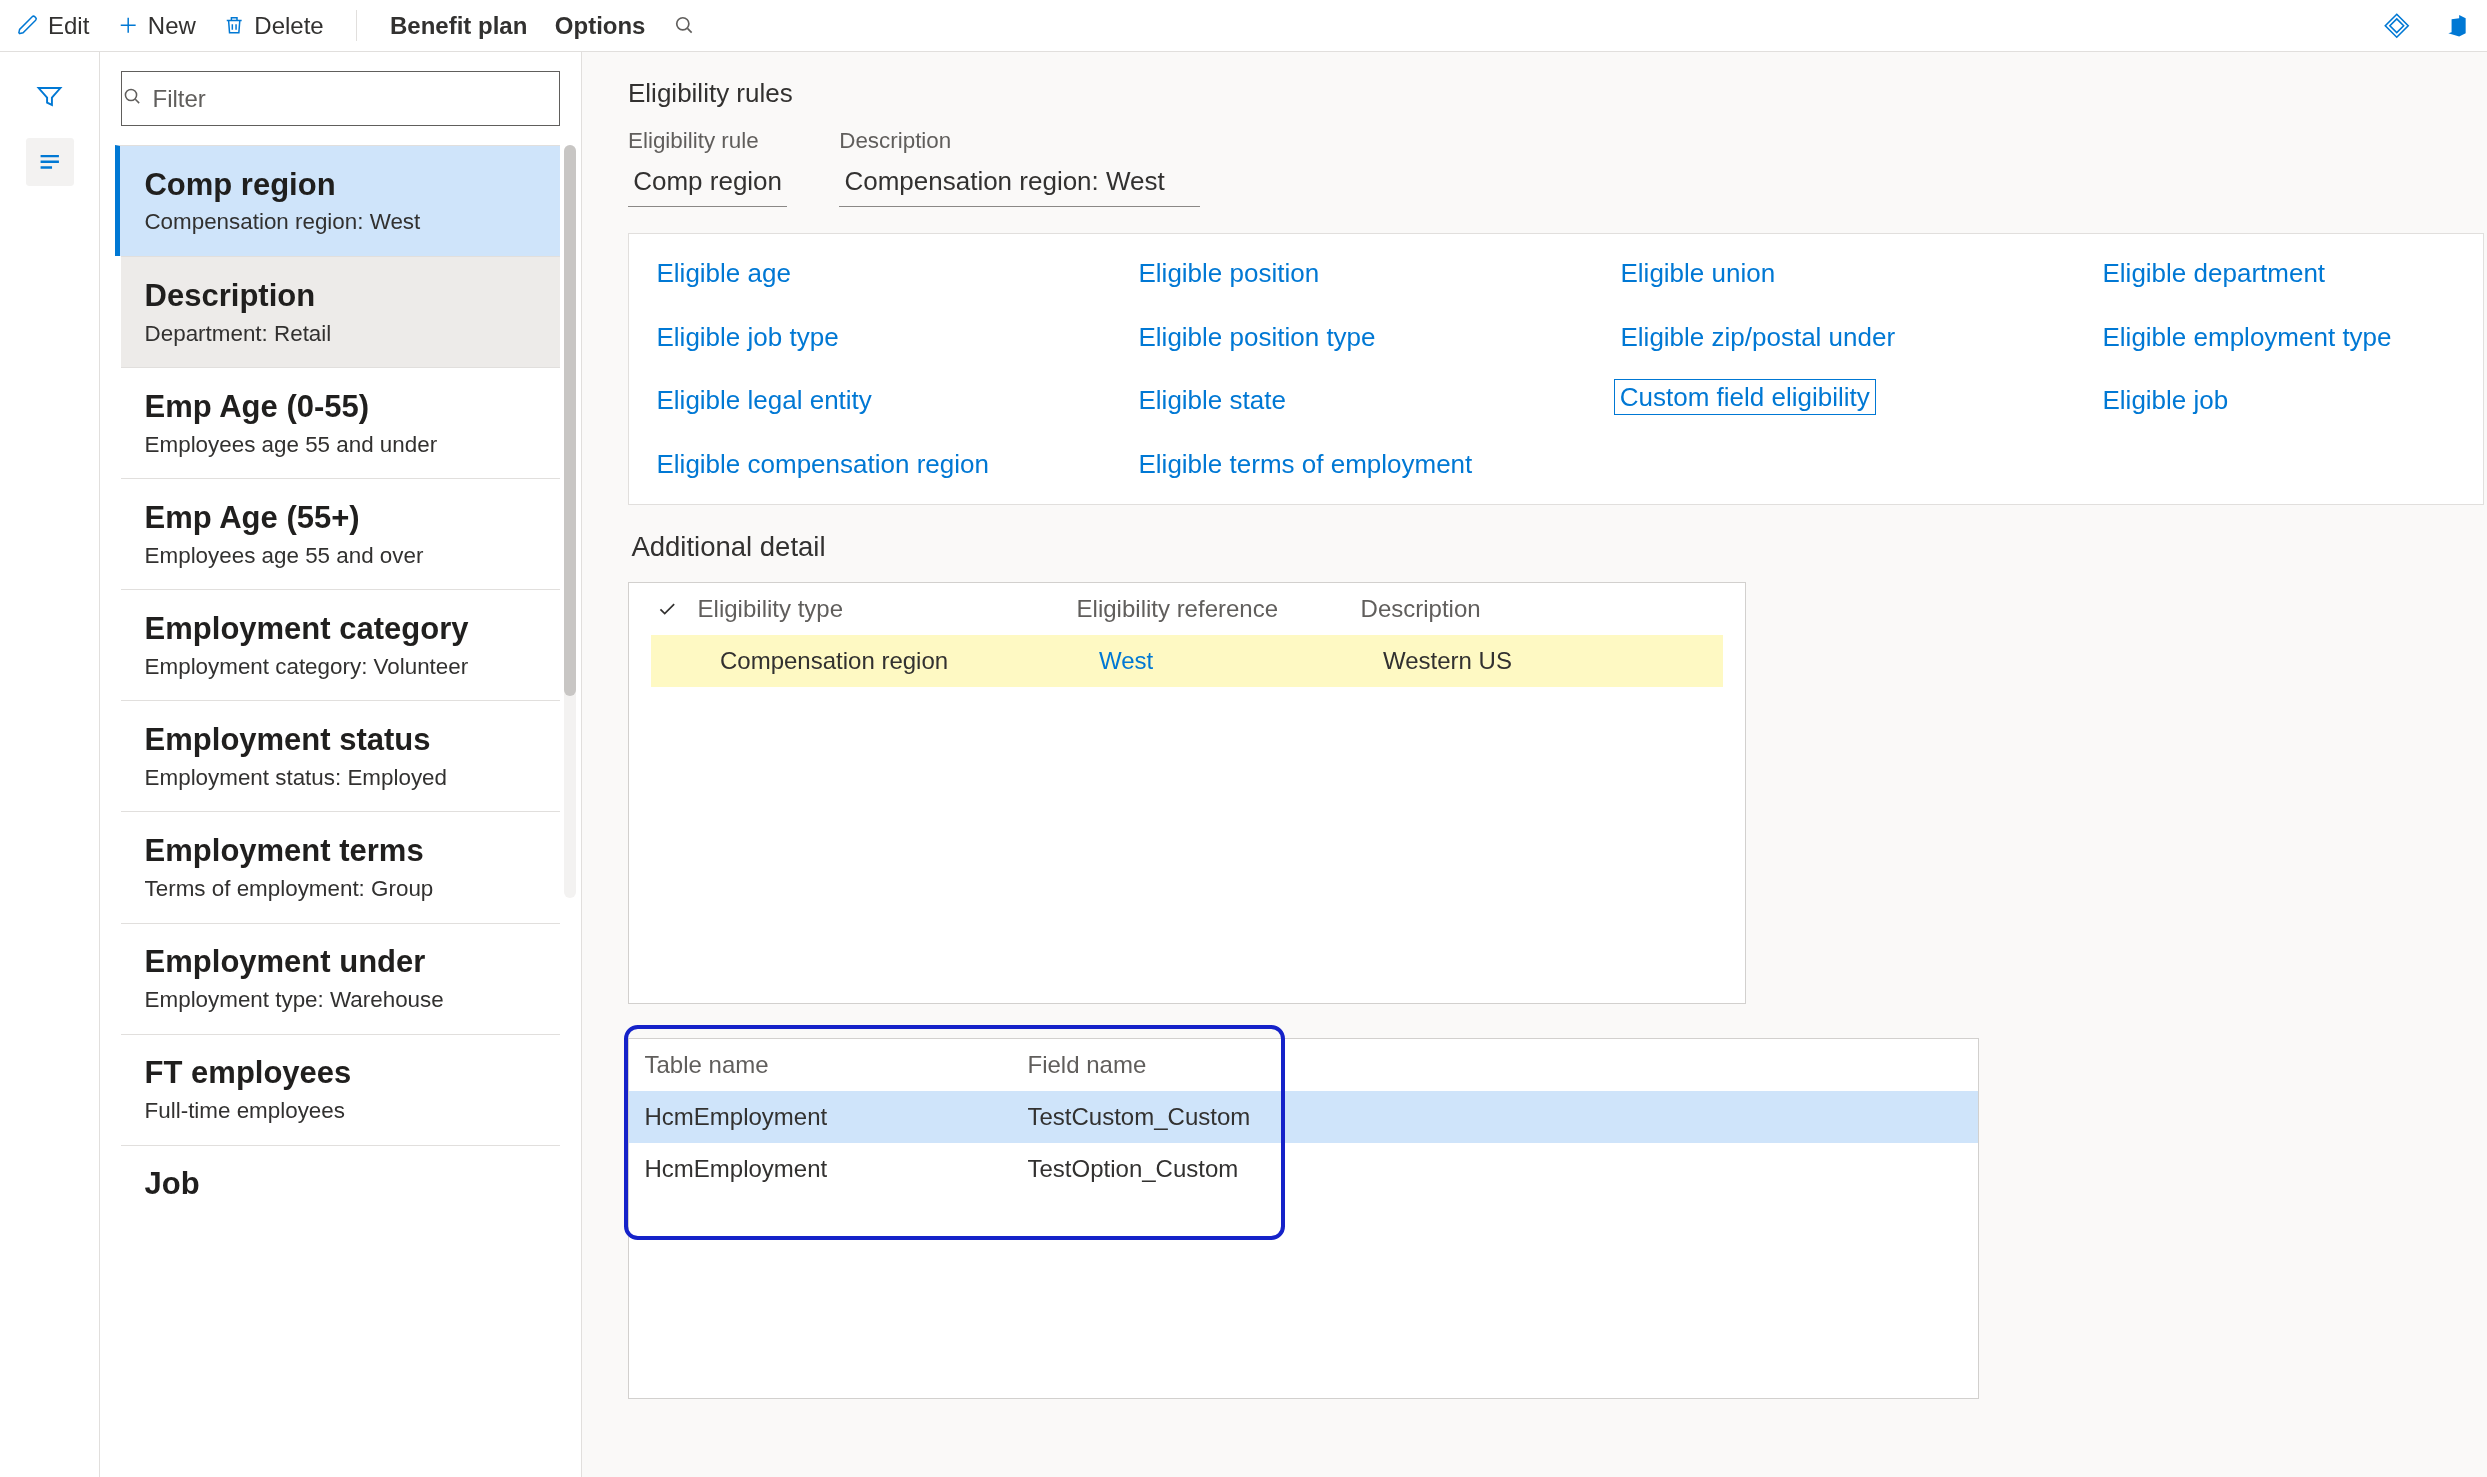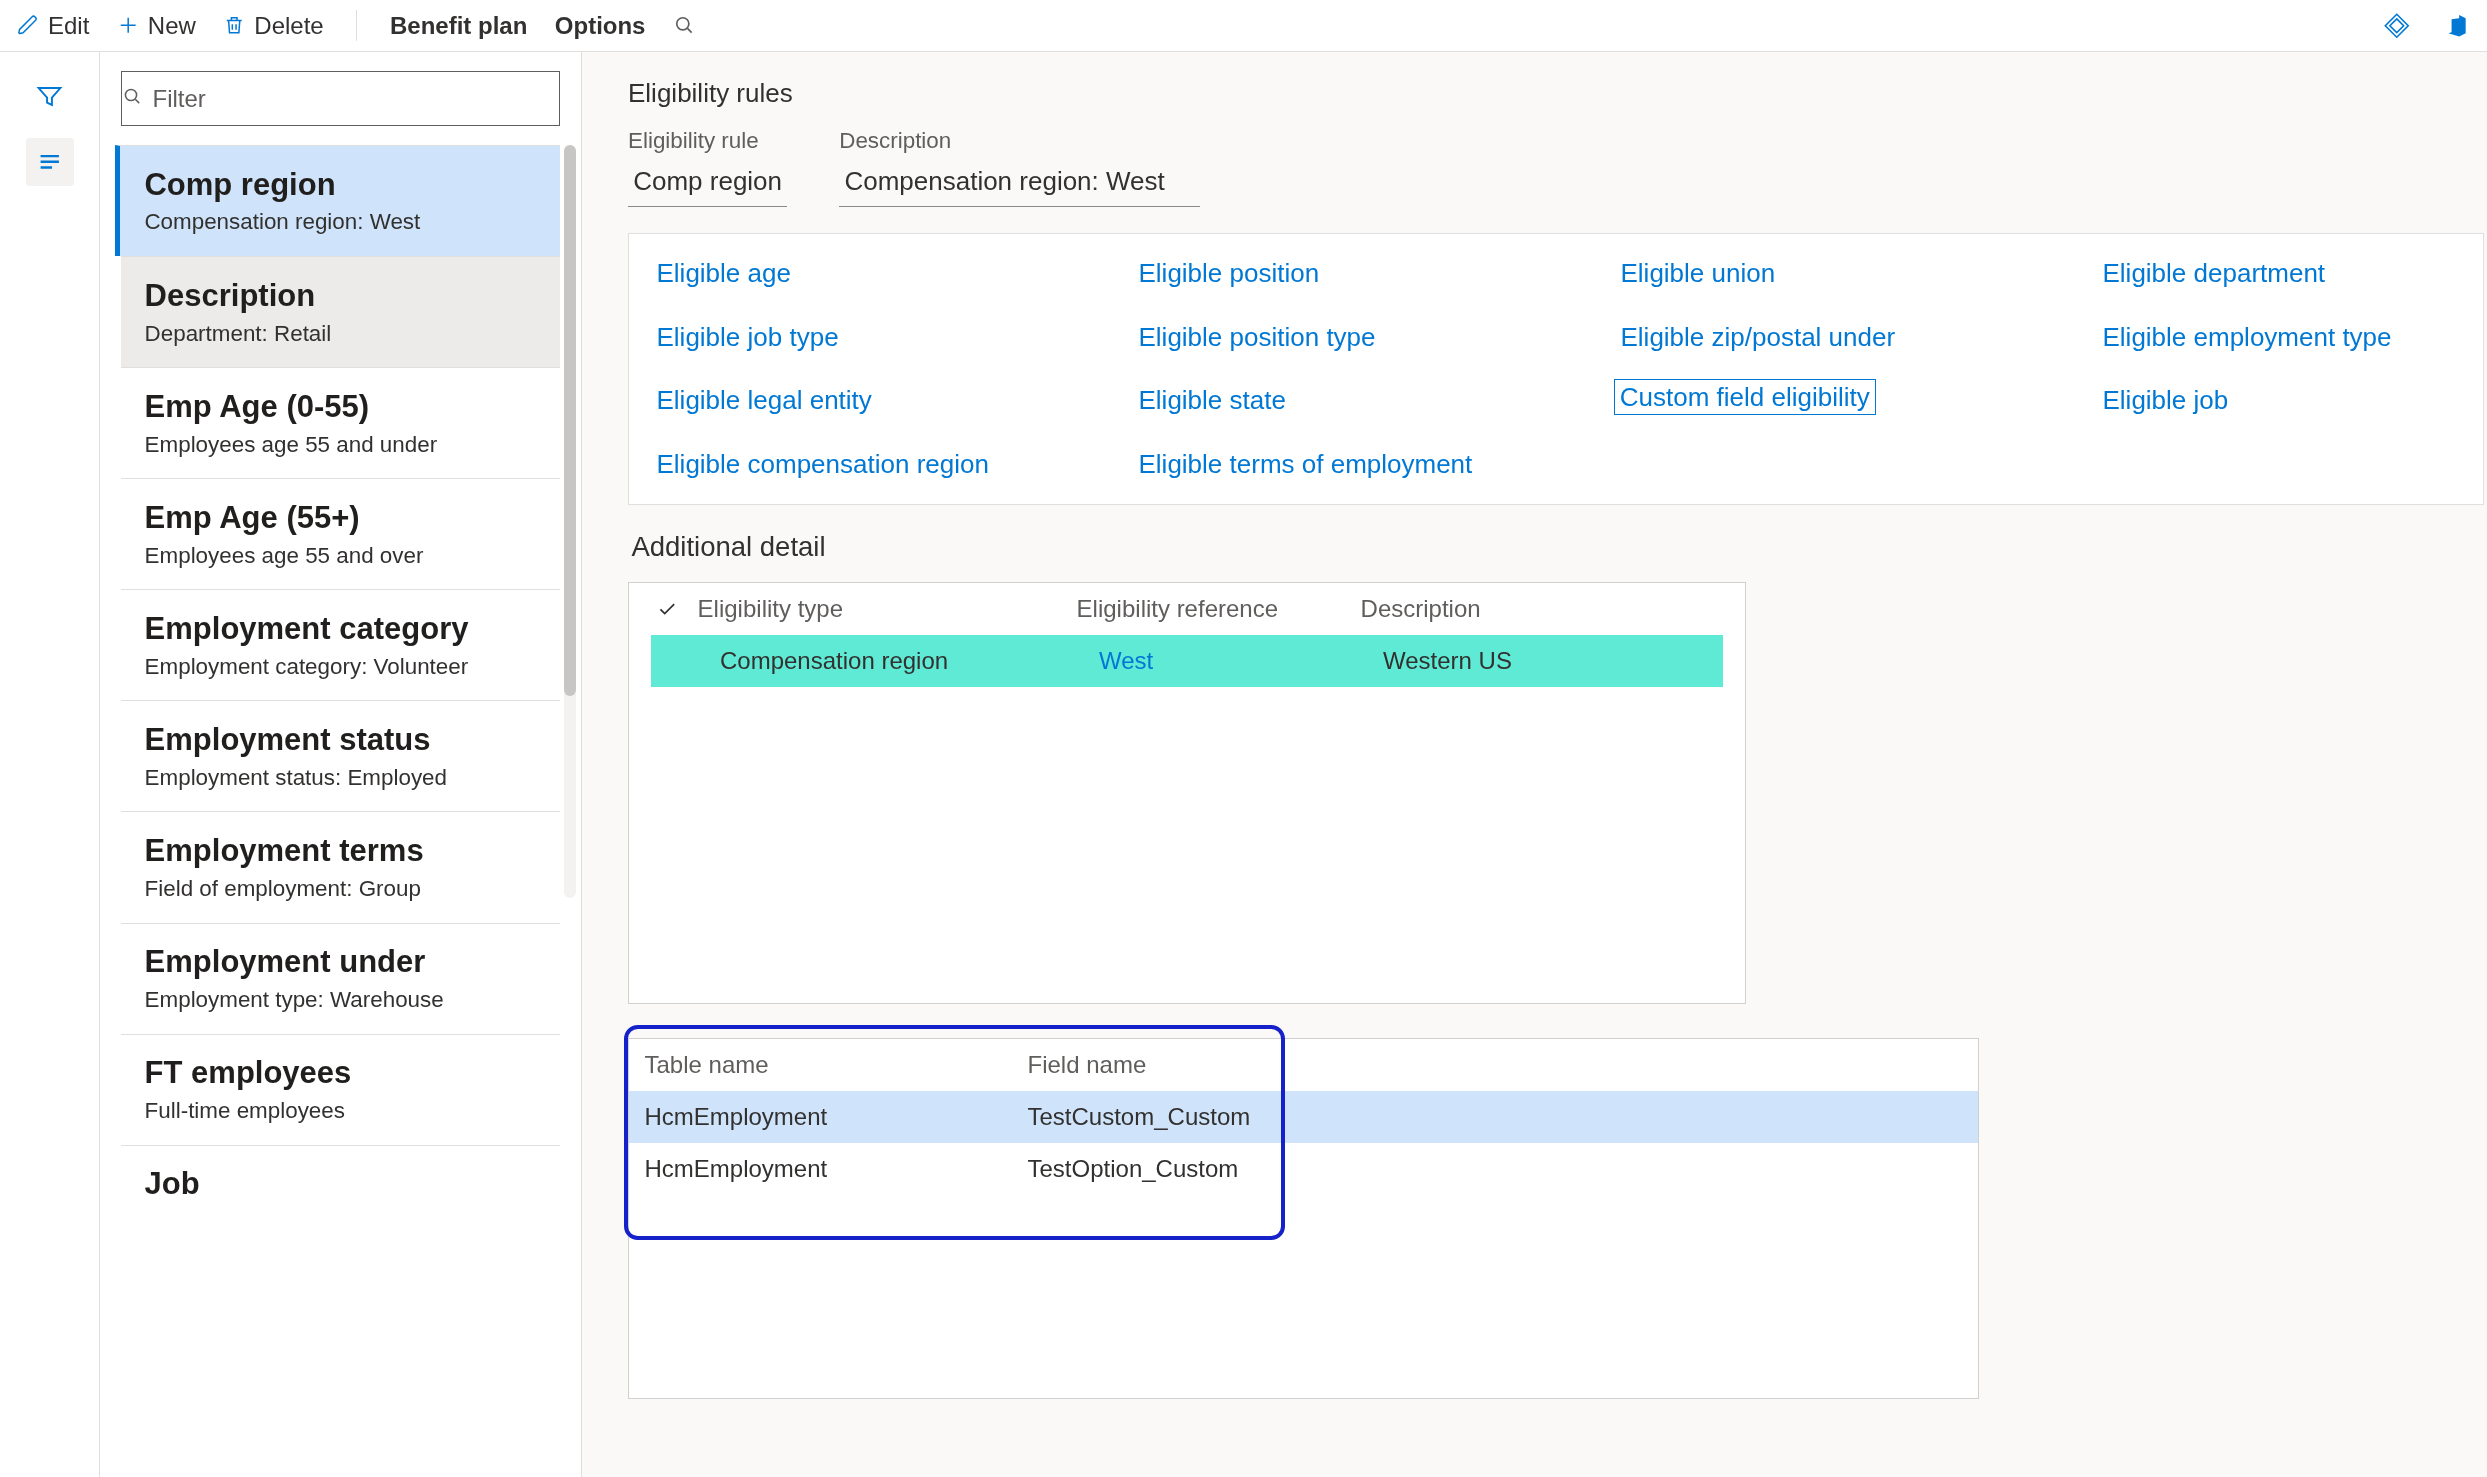--- a/index.html
+++ b/index.html
@@ -124,21 +124,21 @@
   }
   .grid-header, .grid-row {
     display:grid;
     grid-template-columns: 60px 379px 284px 1fr;
     align-items:center;
     padding: 0 8.6px;
     height: 52px;
     font-size:24px;
   }
   .grid-header { color:#605e5c; }
-  .grid-row.selected { background:#5eead4; }
+  .grid-row.selected { background:#fef9c3; }
   .grid-row .ref { color:#0078d4; }
   .check-col { display:flex; justify-content:center; color:#323130;}
 
   .custom-card {
     margin-top: 34px;
     width: 1351px; background:#fff; border:0.9px solid #d2d0ce;
     min-height: 361px;
     position:relative;
   }
   .custom-header, .custom-row {
@@ -267,21 +267,21 @@
       <div class="rule-item">
         <div class="title">Employment category</div>
         <div class="sub">Employment category:  Volunteer</div>
       </div>
       <div class="rule-item">
         <div class="title">Employment status</div>
         <div class="sub">Employment status: Employed</div>
       </div>
       <div class="rule-item">
         <div class="title">Employment terms</div>
-        <div class="sub">Field of employment: Group</div>
+        <div class="sub">Terms of employment: Group</div>
       </div>
       <div class="rule-item">
         <div class="title">Employment under</div>
         <div class="sub">Employment type: Warehouse</div>
       </div>
       <div class="rule-item">
         <div class="title">FT employees</div>
         <div class="sub">Full-time employees</div>
       </div>
       <div class="rule-item">

